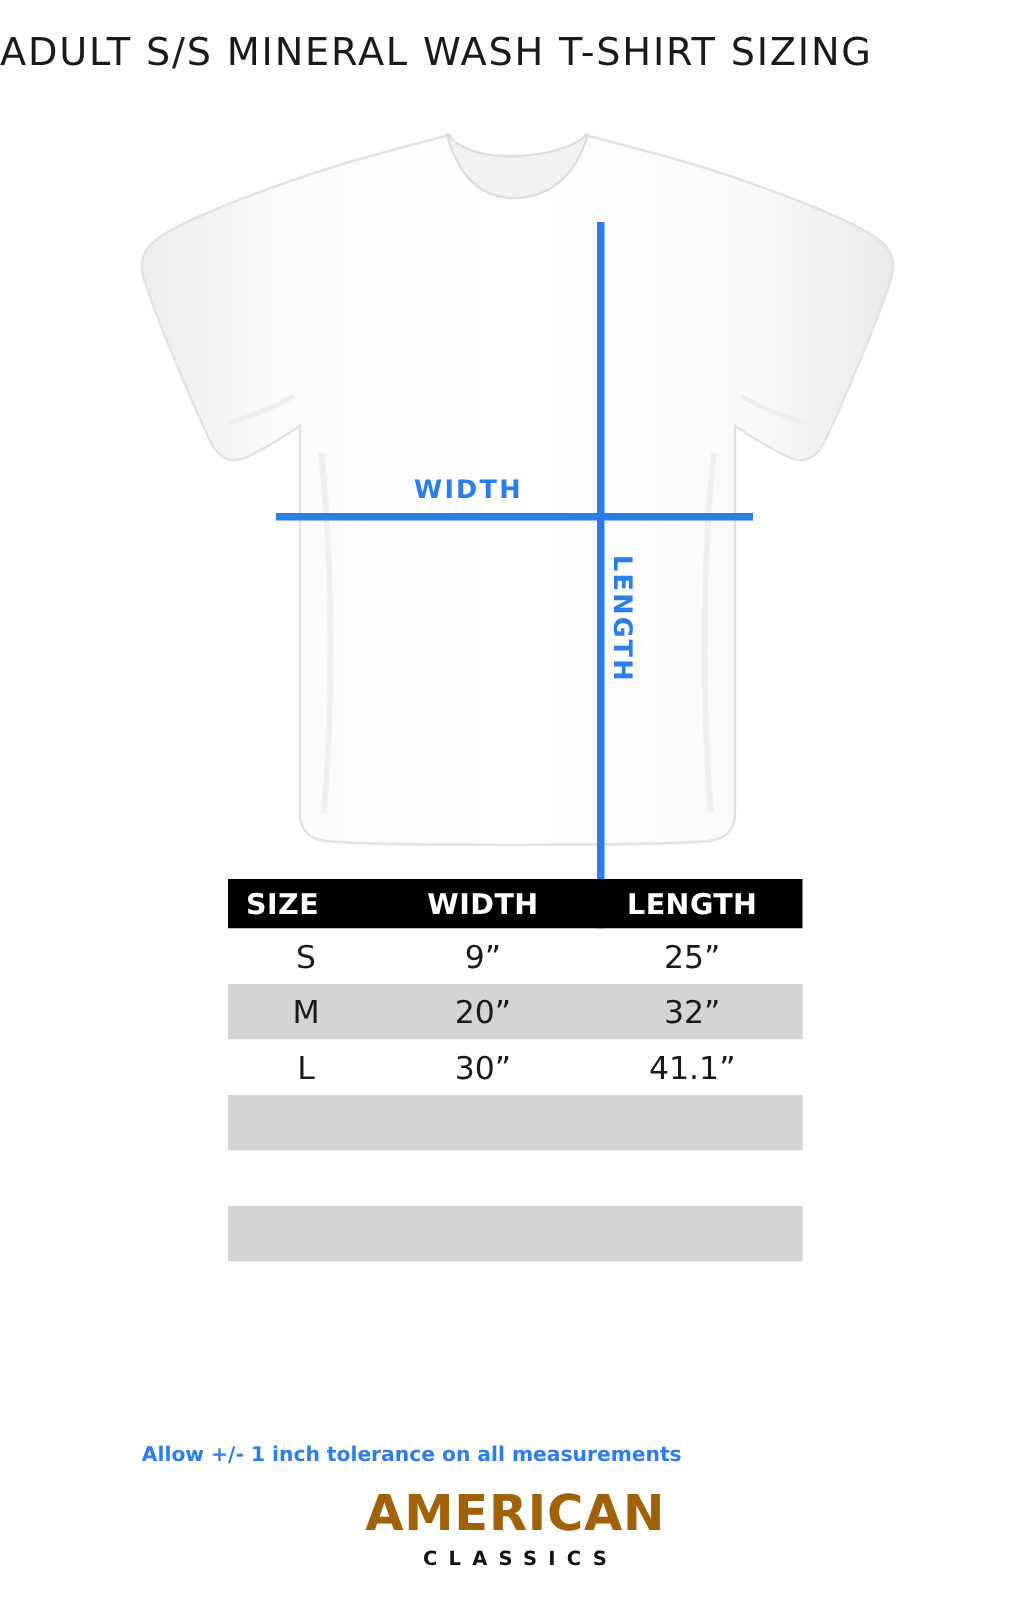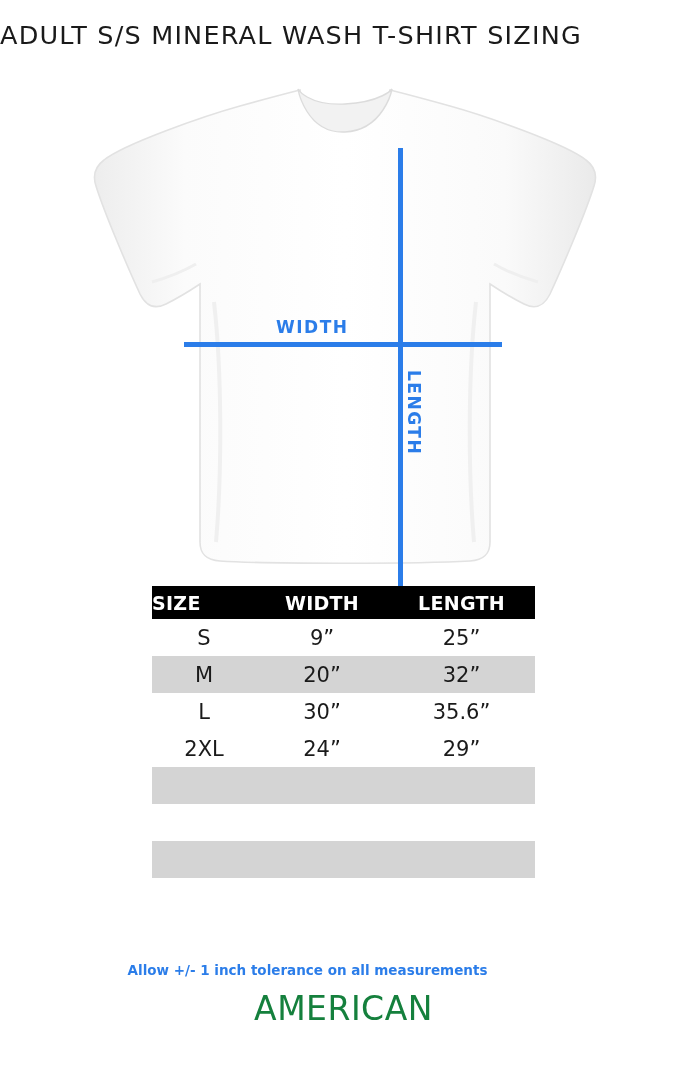--- a/index.html
+++ b/index.html
@@ -108,21 +108,21 @@
   }
   table.size-table thead th {
     background: #000000;
     color: #ffffff;
     font-family: "DejaVu Sans", sans-serif;
     font-size: 19px;
     font-weight: bold;
     letter-spacing: 0.3px;
     height: 33px;
   }
-  table.size-table thead th.c0 { text-align: left; padding-left: 0; }
+  table.size-table thead th.c0 { text-align: left; padding-left: 12px; }
   table.size-table tbody td {
     font-family: "DejaVu Sans", sans-serif;
     font-size: 21px;
     font-weight: 400;
     color: #1a1a1a;
   }
   tbody tr.odd td  { background: #ffffff; }
   tbody tr.even td { background: #d4d4d4; }
 
   .col-size   { width: 104px; }
@@ -133,37 +133,36 @@
   .tolerance {
     position: absolute;
     top: 962px;
     left: 0;
     width: 549px;
     text-align: center;
     font-family: "DejaVu Sans", sans-serif;
     font-size: 13.5px;
     font-weight: bold;
     color: #2b7de9;
-    margin-left: 33px;
   }
 
   
   .brand {
     position: absolute;
     top: 992px;
     left: 0;
     width: 687px;
     text-align: center;
   }
   .brand-main {
     font-family: "DejaVu Sans", sans-serif;
     font-size: 33px;
-    font-weight: normal;
+    font-weight: bold;
     letter-spacing: 0.5px;
-    color: #15803d;
+    color: #a16207;
     line-height: 1.0;
   }
   .brand-sub {
     font-family: "DejaVu Sans", sans-serif;
     font-size: 13px;
     font-weight: bold;
     letter-spacing: 7.5px;
     color: #111111;
     margin-top: 7px;
     padding-left: 7px;
@@ -244,26 +243,21 @@
         <td>25”</td>
       </tr>
       <tr class="even">
         <td>M</td>
         <td>20”</td>
         <td>32”</td>
       </tr>
       <tr class="odd">
         <td>L</td>
         <td>30”</td>
-        <td>35.6”</td>
-      </tr>
-      <tr class="odd">
-        <td>2XL</td>
-        <td>24”</td>
-        <td>29”</td>
+        <td>41.1”</td>
       </tr>
       <tr class="even">
         <td></td>
         <td></td>
         <td></td>
       </tr>
       <tr class="odd">
         <td></td>
         <td></td>
         <td></td>
@@ -279,13 +273,14 @@
         <td></td>
       </tr>
     </tbody>
   </table>
 </div>
 
 <div class="tolerance">Allow +/- 1 inch tolerance on all measurements</div>
 
 <div class="brand">
   <div class="brand-main">AMERICAN</div>
+  <div class="brand-sub">CLASSICS</div>
 </div>
 
 </body></html>

